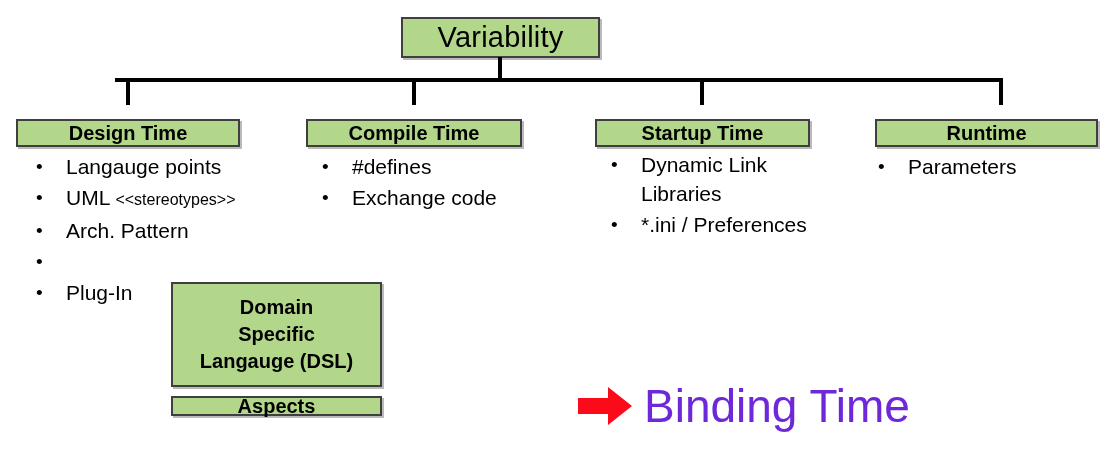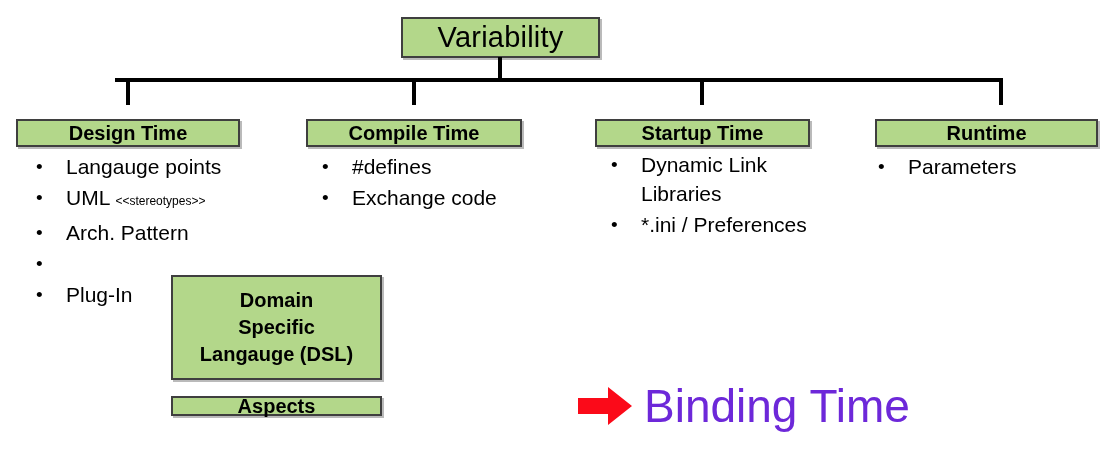--- a/index.html
+++ b/index.html
@@ -85,32 +85,32 @@
   }
   .bullet-dot {
     width: 30px;
     flex: 0 0 30px;
     text-align: left;
     font-size: 19px;
     line-height: 29px;
   }
   .bullet-text { flex: 1 1 auto; }
   .small-note {
-    font-size: 12px;
+    font-size: 16px;
   }
 
   #list-design  { left: 36px;  top: 152px; width: 250px; }
   #list-compile { left: 322px; top: 152px; width: 250px; }
   #list-startup { left: 611px; top: 150px; width: 235px; }
   #list-runtime { left: 878px; top: 152px; width: 220px; }
 
   
   #box-dsl {
     left: 171px;
-    top: 275px;
+    top: 282px;
     width: 211px;
     height: 105px;
     font-size: 20px;
     font-weight: bold;
     line-height: 27px;
     flex-direction: column;
     justify-content: center;
   }
   #box-aspects {
     left: 171px;

